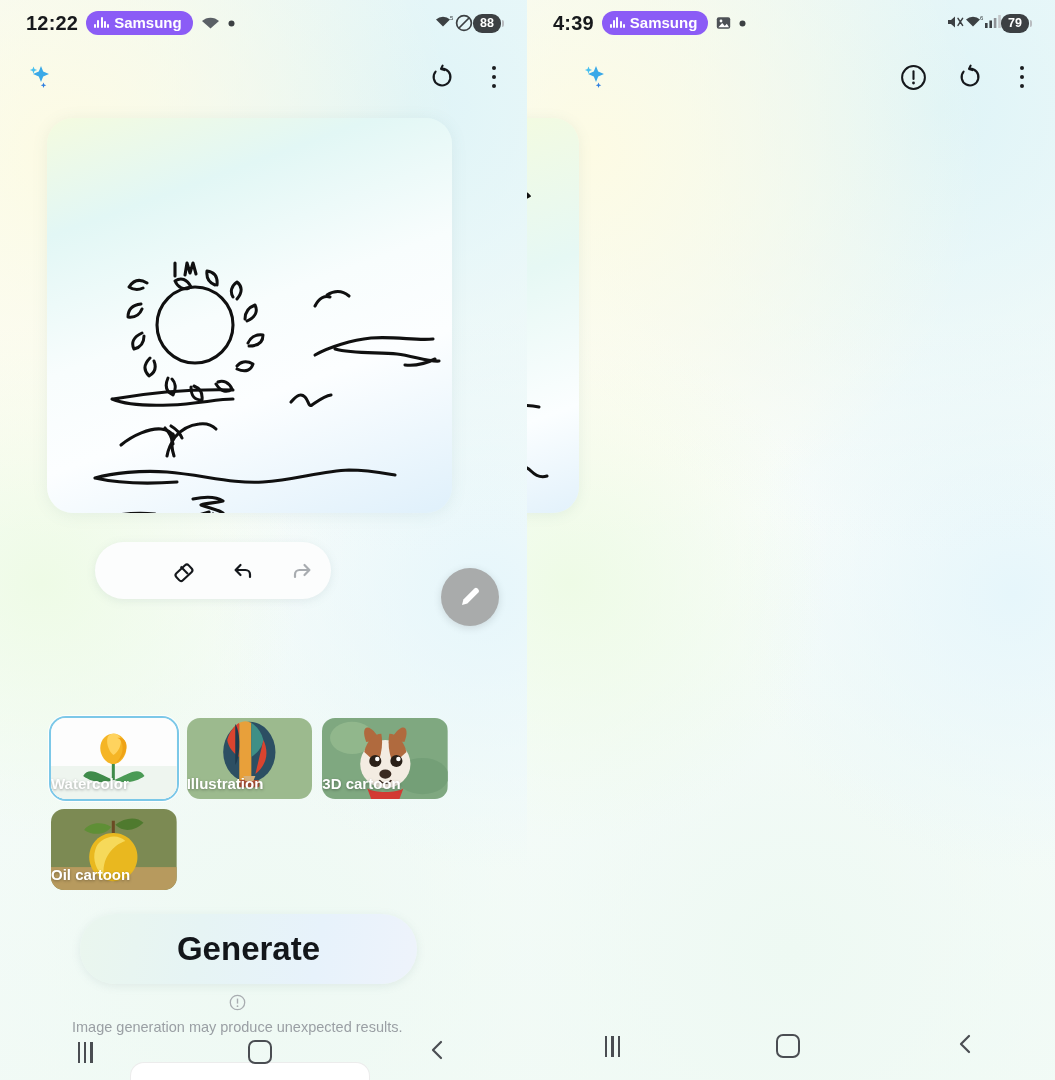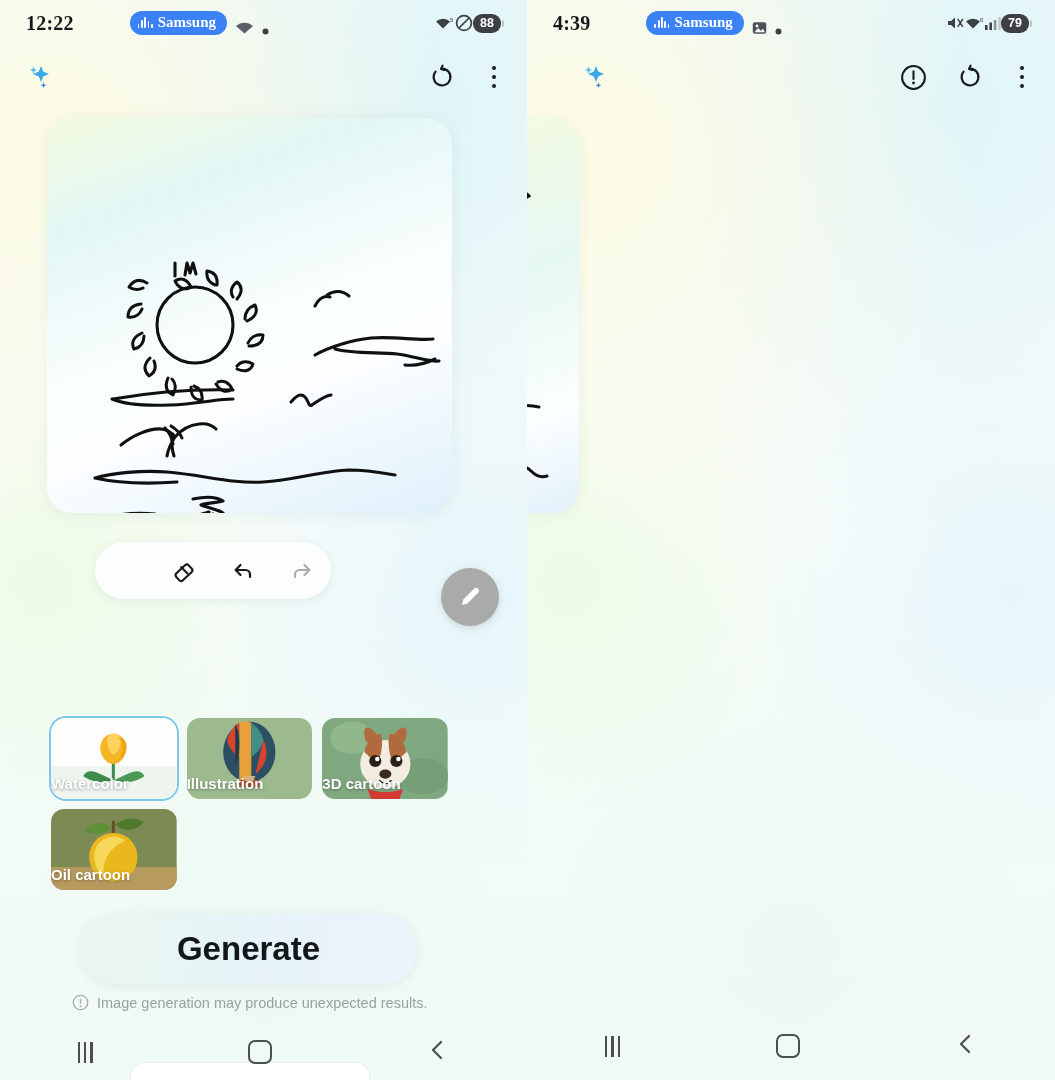--- a/index.html
+++ b/index.html
@@ -22,33 +22,33 @@
       radial-gradient(circle at 92% 55%, #e6f6fb 0%, rgba(230,246,251,0) 36%),
       radial-gradient(circle at 50% 88%, #eef9f3 0%, rgba(238,249,243,0) 45%),
       linear-gradient(180deg,#f4fbfb 0%, #fbfdfa 38%, #f7fcfb 70%, #f3fbf7 100%);
   }
 
   
   .statusbar {
     position: relative; height: 46px; display: flex; align-items: center;
     padding: 0 26px; color: #17191c;
   }
-  .sb-left { display: flex; align-items: flex-end; gap: 8px; font-family: Liberation Serif, serif; }
+  .sb-left { display: flex; align-items: center; gap: 8px; }
   .sb-time { font-size: 20px; font-weight: 700; letter-spacing: .2px; }
   .samsung-pill {
     display: flex; align-items: center; gap: 5px;
-    background: #3b82f6; color: #fff; border-radius: 20px;
-    padding: 3px 11px 4px 8px; font-size: 15px; font-weight: 700; margin-left: 48px;
+    background: #8b5cf6; color: #fff; border-radius: 20px;
+    padding: 3px 11px 4px 8px; font-size: 15px; font-weight: 700;
   }
   .eq { display: inline-flex; align-items: flex-end; gap: 1.5px; height: 11px; }
   .eq i { display: block; width: 1.8px; background: #fff; border-radius: 1px; }
   .eq i:nth-child(1){height:4px}.eq i:nth-child(2){height:8px}
   .eq i:nth-child(3){height:11px}.eq i:nth-child(4){height:7px}
   .eq i:nth-child(5){height:4px}
-  .sb-right { margin-left: auto; display: flex; align-items: center; gap: 0; }
+  .sb-right { margin-left: auto; display: flex; gap: 0; }
   .battery {
     background: #3c4043; color: #fff; font-size: 12.5px; font-weight: 700;
     border-radius: 9px; padding: 2px 7px 3px; position: relative;
   }
   .battery::after{content:"";position:absolute;right:-3px;top:6px;width:2.5px;height:7px;
     background:#b9bcc0;border-radius:0 2px 2px 0;}
   .ic { display: inline-block; line-height: 0; }
 
   
   .apptoolbar {
@@ -115,21 +115,21 @@
   .gen-btn {
     position: absolute; width: 337px; height: 70px; border-radius: 36px;
     background: linear-gradient(100deg,#eaf6ee 0%, #e6f4f4 35%, #e7f2fb 70%, #eef3fb 100%);
     display: flex; align-items: center; justify-content: center;
     color: #13161a; font-size: 33px; font-weight: 700;
     box-shadow: 0 2px 10px rgba(110,140,150,.14);
   }
   .gen-left { left: 80px; top: 914px; }
   .disclaimer {
     position: absolute; display: flex; align-items: center; gap: 8px;
-    color: #9a9fa4; font-size: 14.5px;
+    color: #9a9fa4; font-size: 14.5px; flex-direction: column;
   }
   .dis-left { left: 72px; top: 994px; }
 
   
   .navbar {
     position: absolute; bottom: 0; left: 0; right: 0; height: 56px;
     display: flex; align-items: center; justify-content: space-around;
   }
   .nav-recents { display: flex; gap: 4px; }
   .nav-recents i { display: block; width: 2.4px; height: 21px; background: #4a4d52; }

